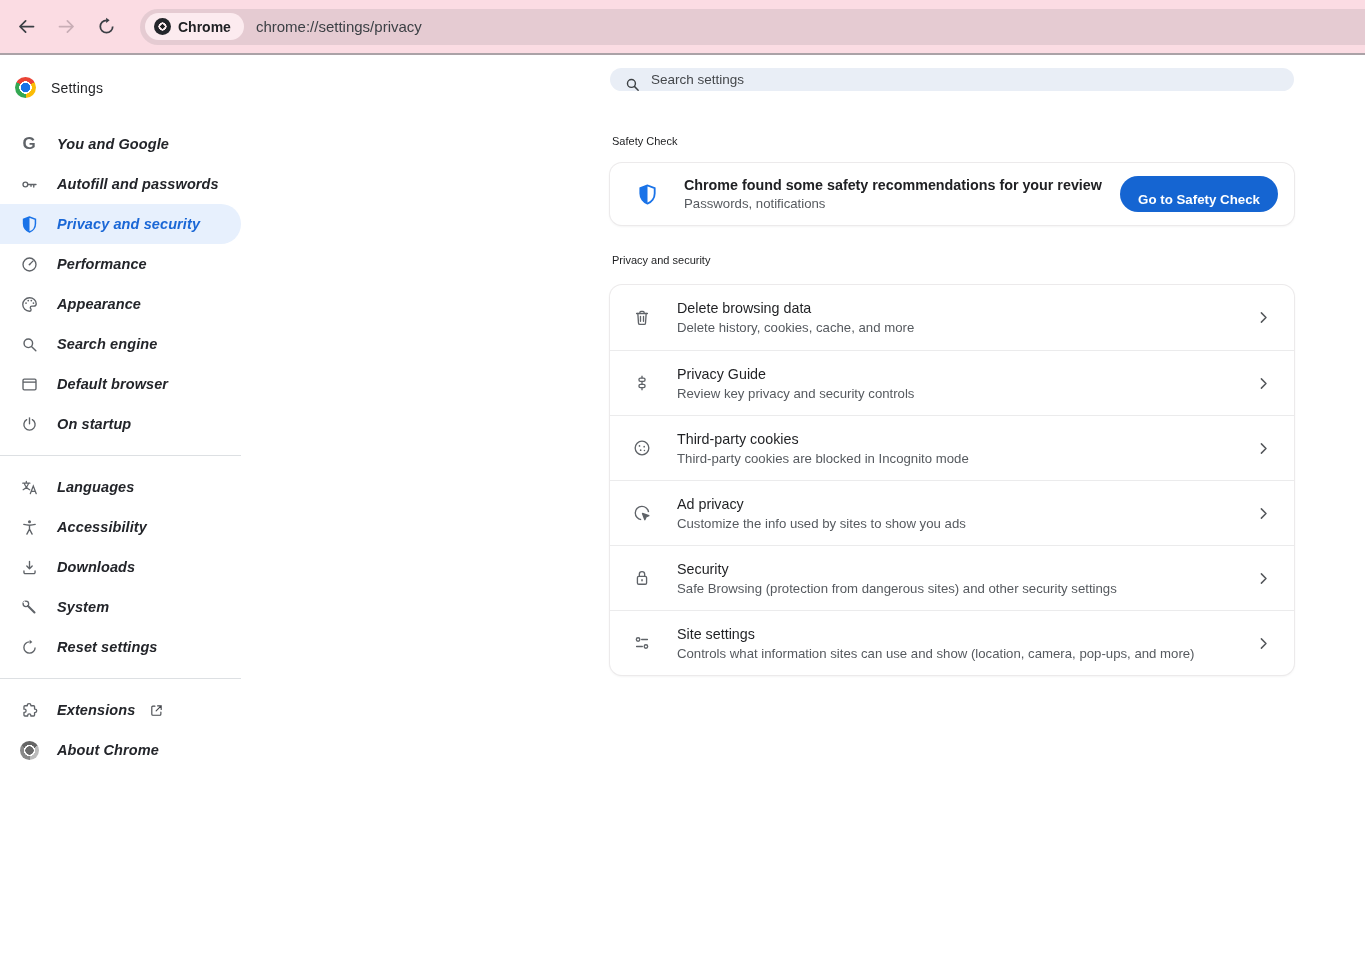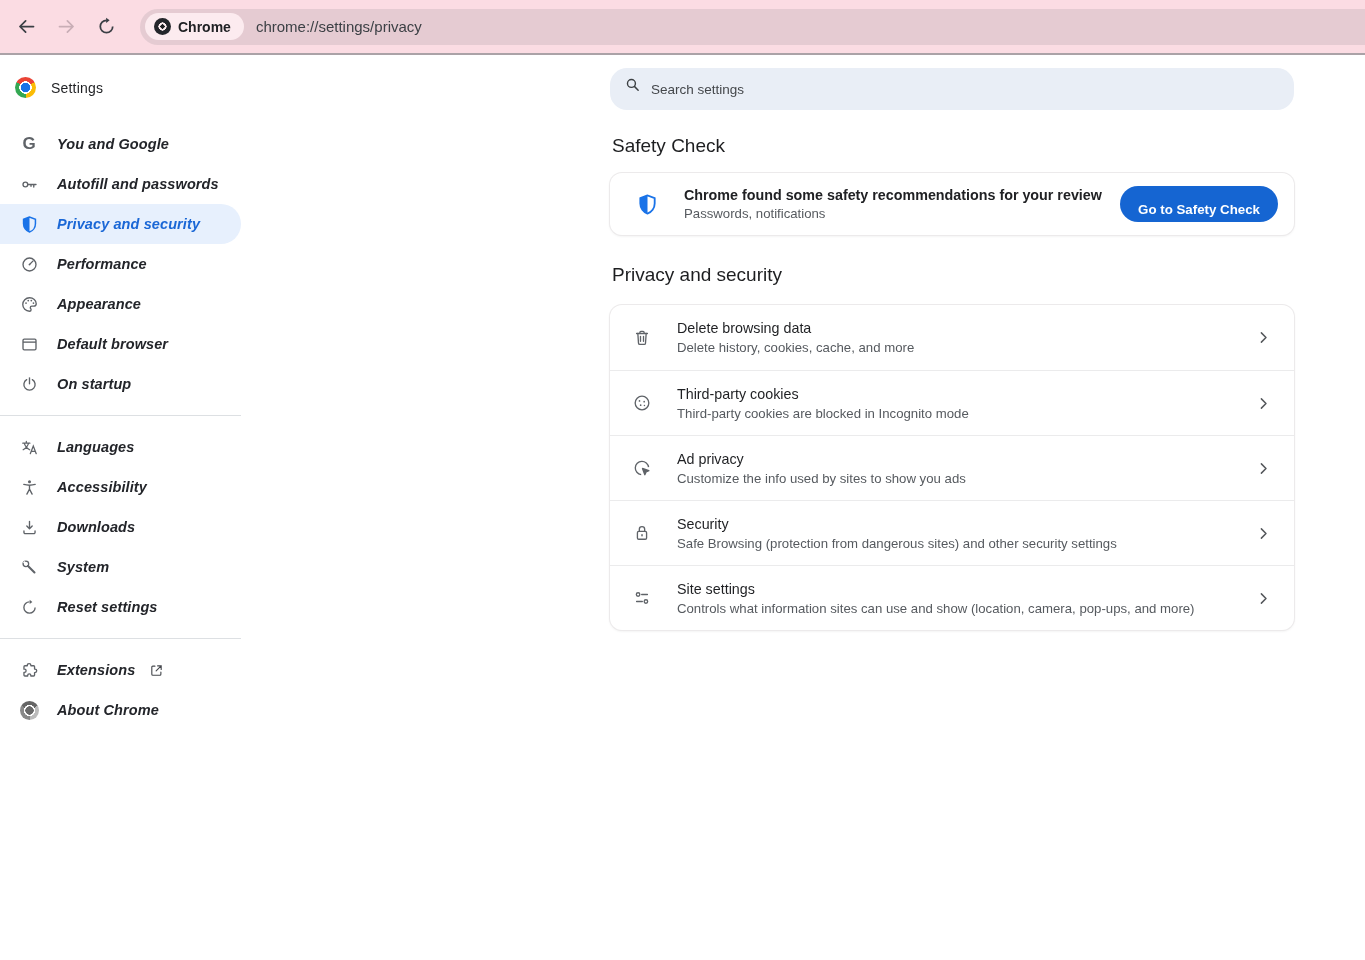--- a/index.html
+++ b/index.html
@@ -36,24 +36,24 @@
   .nav-label { margin-left:16px; font-size:14.5px; font-weight:700; letter-spacing:.1px;font-style:italic; }
   .ext-ic { display:none; margin-left:14px; color:#45484d; }
   .ext-ic.show { display:inline-flex; }
   .ext-ic svg { width:15px; height:15px; }
   .nav-divider { height:1px; background:#dde0e3; margin:11px 0; }
 
   
   .main { width:684px; margin-left:369px; padding-top:13px; }
   .search-wrap { position:relative; width:100%; }
   .search-wrap svg { position:absolute; left:14px; top:8px; width:17px; height:17px; color:#3c4043; }
-  .search-input { width:100%; height:42px; border:none; outline:none; background:#e9eef6; border-radius:17px; padding:0 16px 0 41px; font-size:13.5px; color:#3c4043; font-family:"Liberation Sans",sans-serif; }
+  .search-input { width:100%; height:23px; border:none; outline:none; background:#e9eef6; border-radius:17px; padding:0 16px 0 41px; font-size:13.5px; color:#3c4043; font-family:"Liberation Sans",sans-serif; }
   .search-input::placeholder { color:#44474b; opacity:1; }
 
-  .section-label { font-size:19px; color:#1d1e20; margin:25px 2px 16px; }
+  .section-label { font-size:11px; color:#1d1e20; margin:44px 2px 16px; }
   .section-label.second { margin-top:29px; margin-bottom:19px; }
 
   .card { background:#fff; border-radius:12px; box-shadow: 0 0 0 1px #eceaeb, 0 1px 3px rgba(0,0,0,.09); }
 
   .safety-card { height:62px; display:flex; align-items:center; padding:0 16px 0 26px; }
   .safety-shield { width:23px; height:23px; color:#1a73e8; flex:none; }
   .safety-text { margin-left:25px; }
   .safety-title { font-size:14.3px; color:#202124; font-weight:700; }
   .safety-sub { font-size:13.2px; color:#565a5f; margin-top:3px; }
   .cta-btn { margin-left:auto; height:36px; padding:16px 18px; border:none; border-radius:18px; background:#1565d2; color:#fff; font-size:13.3px; font-weight:700; cursor:pointer; font-family:"Liberation Sans",sans-serif; }
@@ -152,20 +152,30 @@
               <circle cx="10.4" cy="7" r="1.1" fill="currentColor" stroke="none"></circle>
               <circle cx="14.3" cy="7" r="1.1" fill="currentColor" stroke="none"></circle>
               <circle cx="17" cy="10.2" r="1.1" fill="currentColor" stroke="none"></circle>
             </svg>
           </span>
           <span class="nav-label">Appearance</span>
 
         </div>
         <div class="nav-item">
           <span class="nav-ic">
+            <svg viewBox="0 0 24 24" fill="none" stroke="currentColor" stroke-width="1.8" stroke-linecap="round">
+              <circle cx="10.5" cy="10.5" r="5.4"></circle>
+              <path d="M14.8 14.8L20 20"></path>
+            </svg>
+          </span>
+          <span class="nav-label">Search engine</span>
+
+        </div>
+        <div class="nav-item">
+          <span class="nav-ic">
             <svg viewBox="0 0 24 24" fill="none" stroke="currentColor" stroke-width="1.7">
               <rect x="3.8" y="5.2" width="16.4" height="13.6" rx="1.6"></rect>
               <path d="M3.8 9h16.4"></path>
             </svg>
           </span>
           <span class="nav-label">Default browser</span>
 
         </div>
         <div class="nav-item">
           <span class="nav-ic">
@@ -302,20 +312,38 @@
           </div>
           <span class="chev">
             <svg viewBox="0 0 24 24" fill="none" stroke="currentColor" stroke-width="2.1" stroke-linecap="round" stroke-linejoin="round">
               <path d="M9 5.5l6.5 6.5L9 18.5"></path>
             </svg>
           </span>
         </div>
         <div class="p-row">
           <span class="row-ic">
             <svg viewBox="0 0 24 24" fill="none" stroke="currentColor" stroke-width="1.6">
+              <path d="M12 3.4v17.2"></path>
+              <rect x="8.3" y="6.2" width="7.4" height="3.9" rx="1.9" fill="#fff"></rect>
+              <rect x="8.3" y="13.6" width="7.4" height="3.9" rx="1.9" fill="#fff"></rect>
+            </svg>
+          </span>
+          <div class="row-text">
+            <div class="row-title">Privacy Guide</div>
+            <div class="row-sub">Review key privacy and security controls</div>
+          </div>
+          <span class="chev">
+            <svg viewBox="0 0 24 24" fill="none" stroke="currentColor" stroke-width="2.1" stroke-linecap="round" stroke-linejoin="round">
+              <path d="M9 5.5l6.5 6.5L9 18.5"></path>
+            </svg>
+          </span>
+        </div>
+        <div class="p-row">
+          <span class="row-ic">
+            <svg viewBox="0 0 24 24" fill="none" stroke="currentColor" stroke-width="1.6">
               <circle cx="12" cy="12" r="8.2"></circle>
               <circle cx="9" cy="9.5" r="1" fill="currentColor" stroke="none"></circle>
               <circle cx="14.6" cy="10.4" r="1" fill="currentColor" stroke="none"></circle>
               <circle cx="10.4" cy="14.6" r="1" fill="currentColor" stroke="none"></circle>
               <circle cx="14.9" cy="14.9" r=".9" fill="currentColor" stroke="none"></circle>
             </svg>
           </span>
           <div class="row-text">
             <div class="row-title">Third-party cookies</div>
             <div class="row-sub">Third-party cookies are blocked in Incognito mode</div>

